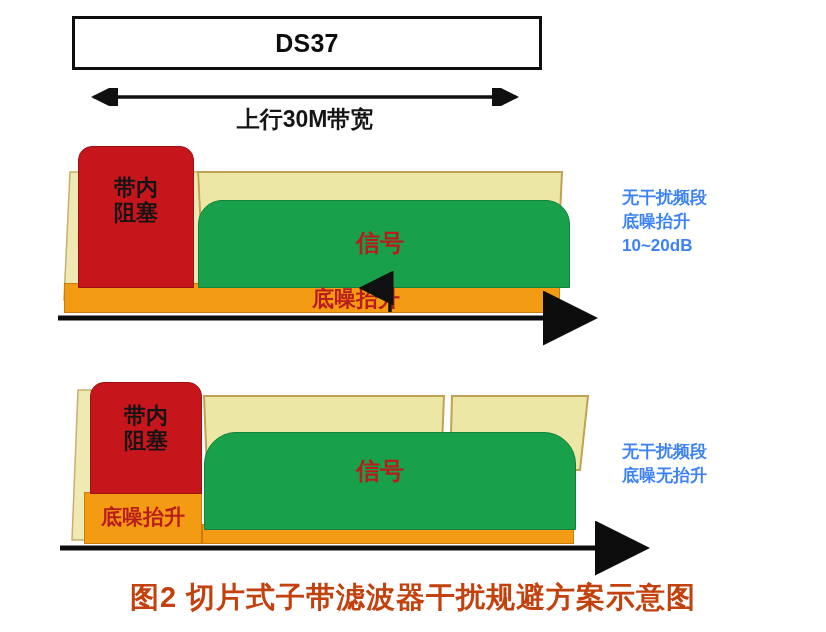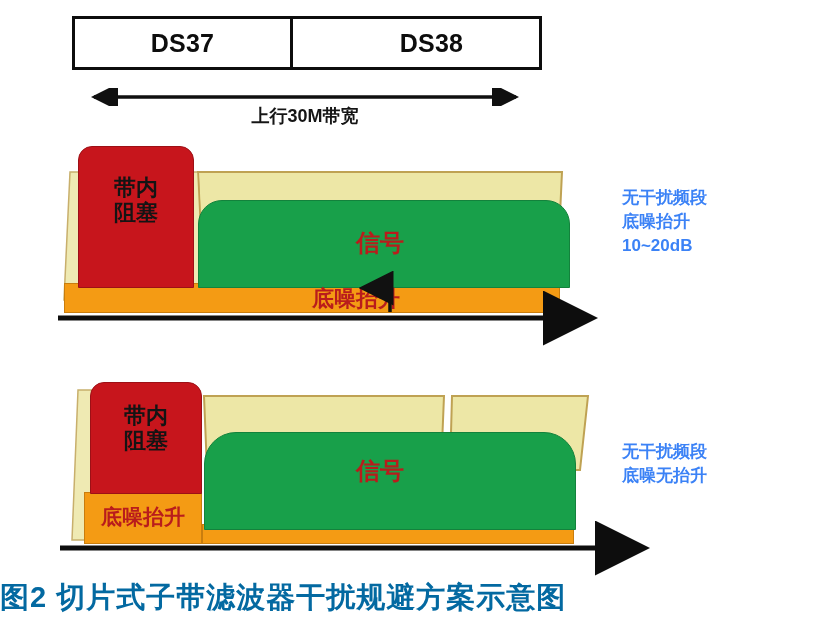--- a/index.html
+++ b/index.html
@@ -57,21 +57,21 @@
     top: 88px;
     width: 450px;
     height: 18px;
   }
   .bw-label {
     position: absolute;
     left: 80px;
     top: 104px;
     width: 450px;
     text-align: center;
-    font-size: 18px;
+    font-size: 23px;
     font-weight: 600;
     color: #151515;
   }
 
   .axis-svg {
     position: absolute;
     left: 0; top: 0;
     width: 826px;
     height: 632px;
     overflow: visible;
@@ -120,34 +120,34 @@
   }
   #side-note-1 { left: 622px; top: 186px; }
   #side-note-2 { left: 622px; top: 440px; }
 
   
   #caption {
     position: absolute;
     left: 0;
     top: 578px;
     width: 826px;
+    text-align: center;
     font-size: 29px;
     font-weight: 700;
-    color: #0369a1;
+    color: #c2410c;
     letter-spacing: 1px;
   }
 </style>
 </head>
 <body>
 
 <div id="figure-root">
 
   <div class="ds-row">
     <div class="ds-cell">DS37</div>
-    <div class="ds-cell">DS38</div>
   </div>
 
   <svg class="bw-arrow-wrap" viewBox="0 0 450 18">
     <defs>
       <marker id="bw-head-r" markerWidth="9" markerHeight="9" refX="8" refY="4.5" orient="auto">
         <path d="M0,0 L9,4.5 L0,9 z" fill="#101010"></path>
       </marker>
       <marker id="bw-head-l" markerWidth="9" markerHeight="9" refX="8" refY="4.5" orient="auto">
         <path d="M0,0 L9,4.5 L0,9 z" fill="#101010"></path>
       </marker>

